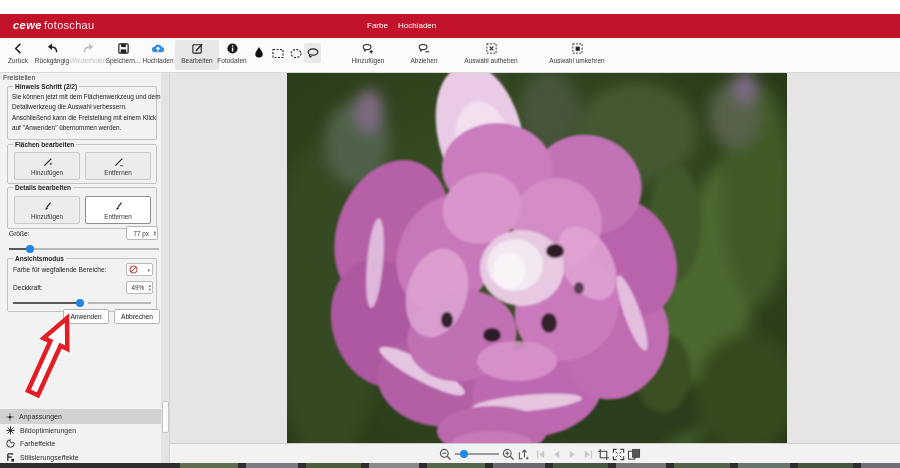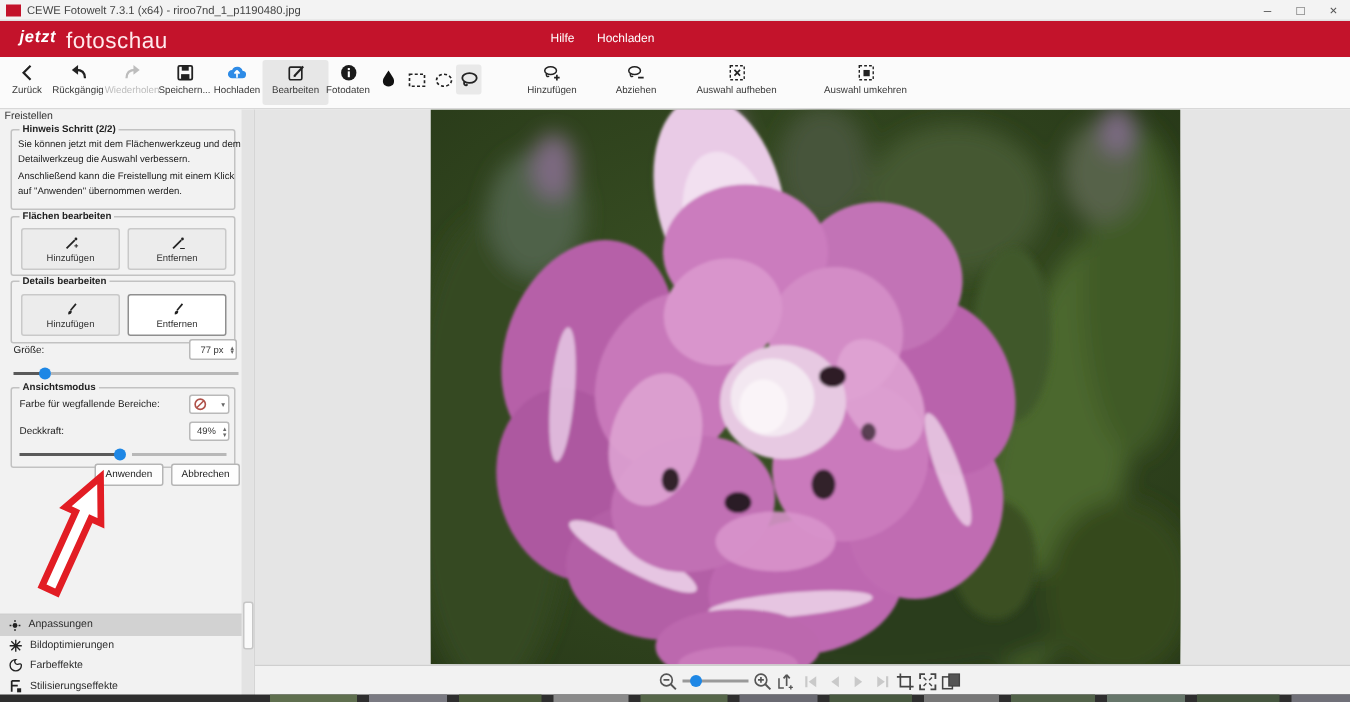--- a/index.html
+++ b/index.html
@@ -10,21 +10,21 @@
   
   .titlebar { position:absolute; left:0; top:0; width:900px; height:14px; background:#f3f3f3; border-bottom:1px solid #e0e0e0; }
   .titlebar .appicon { position:absolute; left:4px; top:3px; width:10px; height:8px; background:#c3132b; }
   .titlebar .title { position:absolute; left:18px; top:2px; font-size:7.5px; color:#444; white-space:nowrap; }
   .wbtn { position:absolute; top:0; width:22px; height:14px; text-align:center; font-size:9px; line-height:14px; color:#555; }
   .wbtn.min { right:44px; } .wbtn.max { right:22px; } .wbtn.close { right:0; }
 
   
   .redbar { position:absolute; left:0; top:14px; width:900px; height:24px; background:#c3132b; }
   .brand { position:absolute; left:13px; top:5px; color:#fff; font-size:11px; font-weight:bold; font-style:italic; letter-spacing:.5px; }
-  .product { position:absolute; left:44px; top:5px; color:#ffe9ec; font-size:15px; font-weight:300; letter-spacing:.3px; }
+  .product { position:absolute; left:44px; top:5px; color:#ffe9ec; font-size:11px; font-weight:300; letter-spacing:.3px; }
   .redmenu { position:absolute; top:7px; color:#fff; font-size:8px; cursor:default; }
   .redmenu.hilfe { left:367px; } .redmenu.optionen { left:398px; }
 
   
   .toolbar { position:absolute; left:0; top:38px; width:900px; height:35px; background:#fbfbfb; border-bottom:1px solid #d8d8d8; }
   .tbtn { position:absolute; top:2px; height:30px; display:flex; flex-direction:column; align-items:center; justify-content:flex-start; padding-top:2px; gap:2px; border-radius:2px; }
   .tbtn .lbl { font-size:6.5px; color:#3a3a3a; white-space:nowrap; }
   .tbtn.disabled .lbl { color:#bdbdbd; }
   .tbtn.sel { background:#e7e7e7; }
   .tool { position:absolute; top:5px; width:17px; height:20px; display:flex; align-items:center; justify-content:center; border-radius:2px; }
@@ -70,32 +70,25 @@
   .filmstrip { position:absolute; left:0; top:463px; width:900px; height:5px; background:#2e2e2e; z-index:30; }
   .seg { position:absolute; top:0; height:5px; }
 
   .arrow-annot { position:absolute; left:15px; top:240px; z-index:20; pointer-events:none; }
 </style>
 </head>
 <body>
 
 <div class="app">
 
-  <div class="titlebar">
-    <div class="appicon"></div>
-    <div class="title">CEWE Fotowelt 7.3.1 (x64) - riroo7nd_1_p1190480.jpg</div>
-    <div class="wbtn min">–</div>
-    <div class="wbtn max">□</div>
-    <div class="wbtn close">×</div>
-  </div>
 
   <div class="redbar">
-    <span class="brand">jetzt</span>
+    <span class="brand">cewe</span>
     <span class="product">fotoschau</span>
-    <span class="redmenu hilfe">Hilfe</span>
+    <span class="redmenu hilfe">Farbe</span>
     <span class="redmenu optionen">Hochladen</span>
   </div>
 
   <div class="toolbar">
     <div class="tbtn" style="left:1px;width:34px;">
       <svg width="13" height="13" viewBox="0 0 14 14">
           <path d="M9 2 L4 7 L9 12" fill="none" stroke="#222" stroke-width="1.6"></path>
         </svg>
       <span class="lbl">Zurück</span>
     </div>

